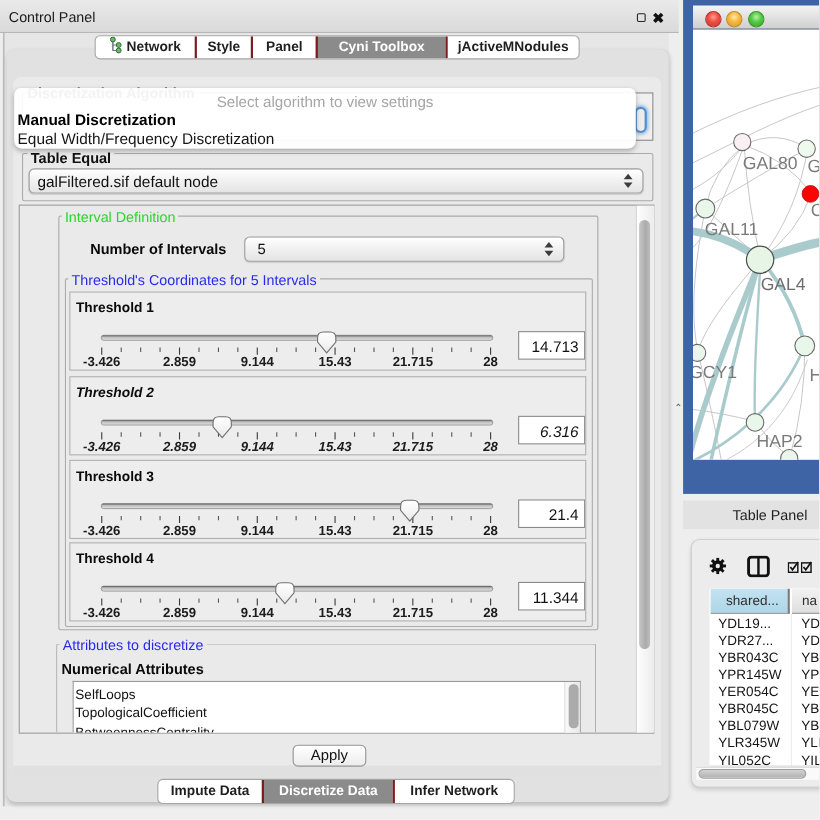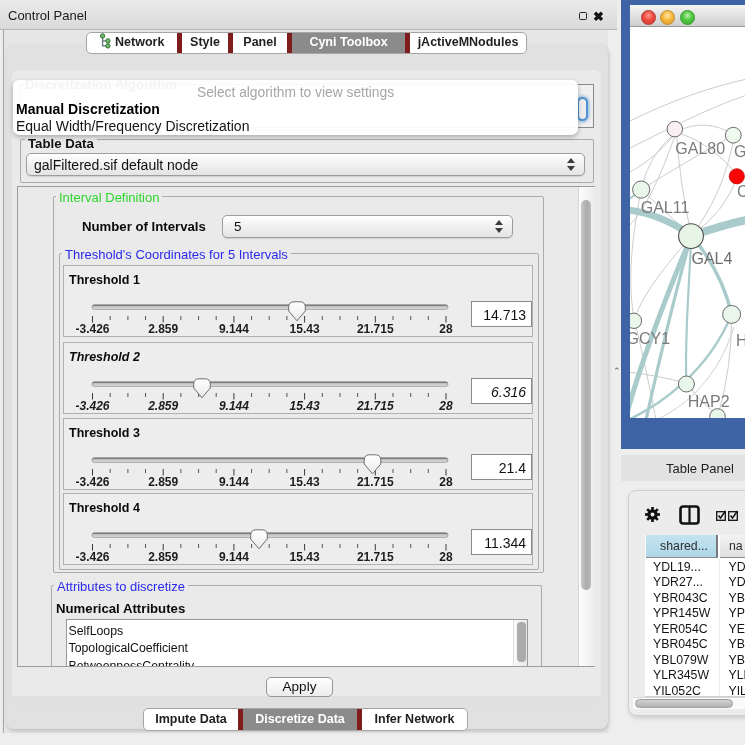--- a/index.html
+++ b/index.html
@@ -14,21 +14,21 @@
   .combo .txt{position:absolute;left:13px;top:0;font-size:12.5px;color:#111;}
   .updn{position:absolute;width:8px;}
   .updn .u{position:absolute;left:0;top:0;width:0;height:0;border-left:4px solid transparent;border-right:4px solid transparent;border-bottom:5px solid #3c3c3c;}
   .updn .d{position:absolute;left:0;top:8px;width:0;height:0;border-left:4px solid transparent;border-right:4px solid transparent;border-top:5px solid #3c3c3c;}
   .tpanel{position:absolute;left:63px;width:470px;height:72px;background:#ededed;border:1px solid #b0b0b0;box-sizing:border-box;}
   .tpanel .tt{position:absolute;left:5px;top:7px;font-size:12.5px;font-weight:bold;color:#0a0a0a;}
   .vbox{position:absolute;left:407px;top:35px;width:54px;height:24px;border:1px solid #8a8a8a;background:#ffffff;
         font-size:14px;color:#111;text-align:right;line-height:26px;padding-right:4.5px;}
   .seg{position:absolute;background:#ffffff;border:1px solid #a6a6a6;border-radius:5px;overflow:hidden;white-space:nowrap;font-size:12.5px;font-weight:bold;color:#1f1f1f;}
   .seg .s{display:inline-block;height:100%;text-align:center;vertical-align:top;box-sizing:border-box;}
-  .seg .s+.s{border-left:5px solid #7f1d1d;}
+  .seg .s+.s{border-left:2px solid #7f1d1d;}
   .seg .sel{background:#8b8b8b;color:#ffffff;border-left-color:#8b8b8b;}
 </style>
 </head>
 <body>
 <div id="root">
 
   <div class="abs" style="left:0;top:0;width:617px;height:30px;background:linear-gradient(#eaeaea,#dadada);border-bottom:1px solid #b6b6b6;box-sizing:border-box;"></div>
   <div class="abs" style="left:8px;top:8px;font-size:13px;color:#1a1a1a;">Control Panel</div>
   <div class="abs" style="left:578.5px;top:11.5px;width:6px;height:6.5px;border:1.7px solid #252525;border-radius:1.5px;"></div>
   <div class="abs" style="left:593px;top:9px;font-size:13px;font-weight:bold;color:#111;">✖</div>
@@ -46,21 +46,21 @@
           <line x1="2.6" y1="3" x2="2.6" y2="13.2" stroke="#6a7480" stroke-width="1.3"></line>
           <line x1="2.6" y1="7.9" x2="6.5" y2="7.9" stroke="#6a7480" stroke-width="1.1"></line>
           <line x1="2.6" y1="12.9" x2="6.5" y2="12.9" stroke="#6a7480" stroke-width="1.1"></line>
           <circle cx="2.6" cy="2.9" r="2.2" fill="#6db86d" stroke="#2e6b2e" stroke-width="0.9"></circle>
           <circle cx="7.9" cy="7.9" r="2.2" fill="#6db86d" stroke="#2e6b2e" stroke-width="0.9"></circle>
           <circle cx="7.9" cy="12.9" r="2.2" fill="#6db86d" stroke="#2e6b2e" stroke-width="0.9"></circle>
         </svg> Network</div><div class="s" style="width:51px;">Style</div><div class="s" style="width:59px;">Panel</div><div class="s sel" style="width:118px;">Cyni Toolbox</div><div class="s" style="width:121px;">jActiveMNodules</div>
   </div>
 
   <div class="grp" style="left:20px;top:139px;width:572px;height:42px;"></div>
-  <div class="abs" style="left:25px;top:135.5px;font-size:13.2px;font-weight:bold;color:#111;background:#eaeaea;padding:0 3px;">Table Data</div>
+  <div class="abs" style="left:25px;top:135.5px;font-size:13.2px;font-weight:bold;color:#111;background:#eaeaea;padding:0 3px;">Table Equal</div>
   <div class="combo" style="left:26px;top:153px;width:557px;height:21px;">
     <div class="txt" style="top:2.5px;left:7px;font-size:14px;">galFiltered.sif default node</div>
     <div class="updn" style="right:9px;top:4px;">
         <div class="u"></div>
         <div class="d"></div>
       </div>
   </div>
 
   <div class="abs" style="left:17px;top:186px;width:578px;height:481px;background:#eaeaea;border:1px solid #9c9c9c;box-sizing:border-box;overflow:hidden;"></div>
 

